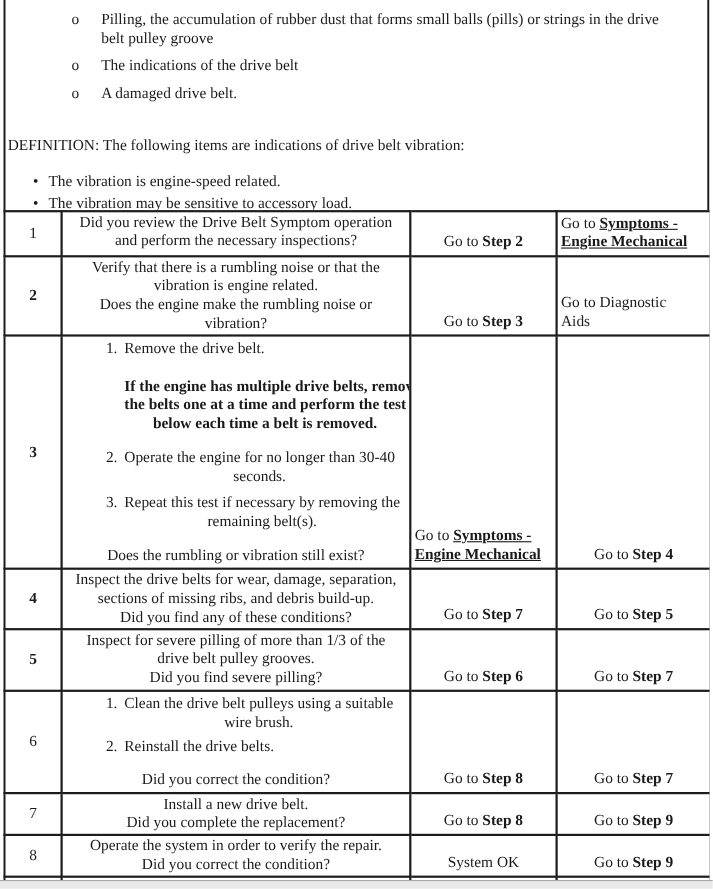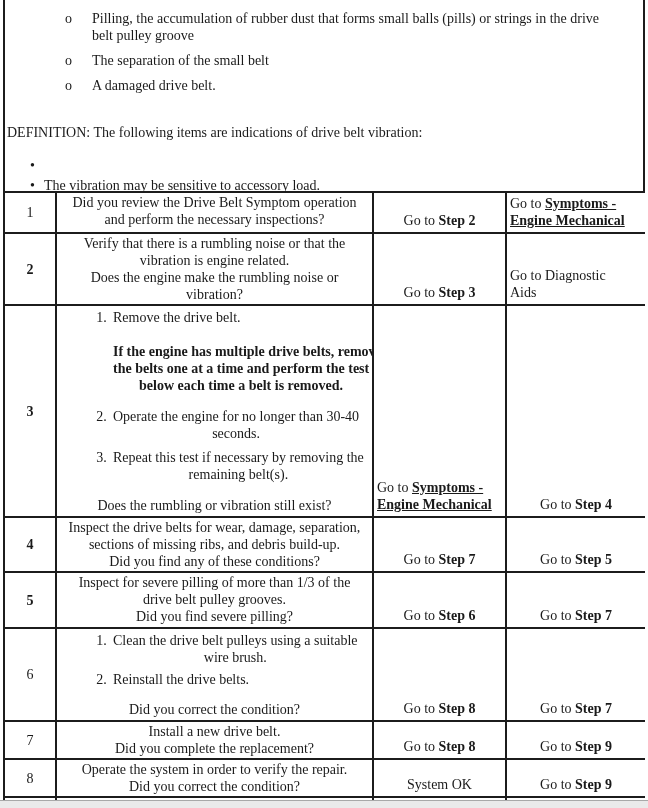--- a/index.html
+++ b/index.html
@@ -55,32 +55,33 @@
 <div class="doc">
 
   <div class="intro">
     <div class="sub-bullet">
       <span class="sub-marker">o</span>
       <span class="pre">Pilling, the accumulation of rubber dust that forms small balls (pills) or strings in the drive
 belt pulley groove</span>
     </div>
     <div class="sub-bullet">
       <span class="sub-marker">o</span>
-      <span class="pre">The separation of the small belt</span>
+      <span class="pre">The indications of the drive belt</span>
     </div>
     <div class="sub-bullet">
       <span class="sub-marker">o</span>
       <span class="pre">A damaged drive belt.</span>
     </div>
 
     <div class="definition">DEFINITION: The following items are indications of drive belt vibration:</div>
 
     <div class="bullet-list">
       <div class="bullet">
         <span class="b-marker">•</span>
+        <span class="pre">The vibration is engine-speed related.</span>
       </div>
       <div class="bullet">
         <span class="b-marker">•</span>
         <span class="pre">The vibration may be sensitive to accessory load.</span>
       </div>
     </div>
   </div>
 
   <table class="diag">
     <colgroup>

